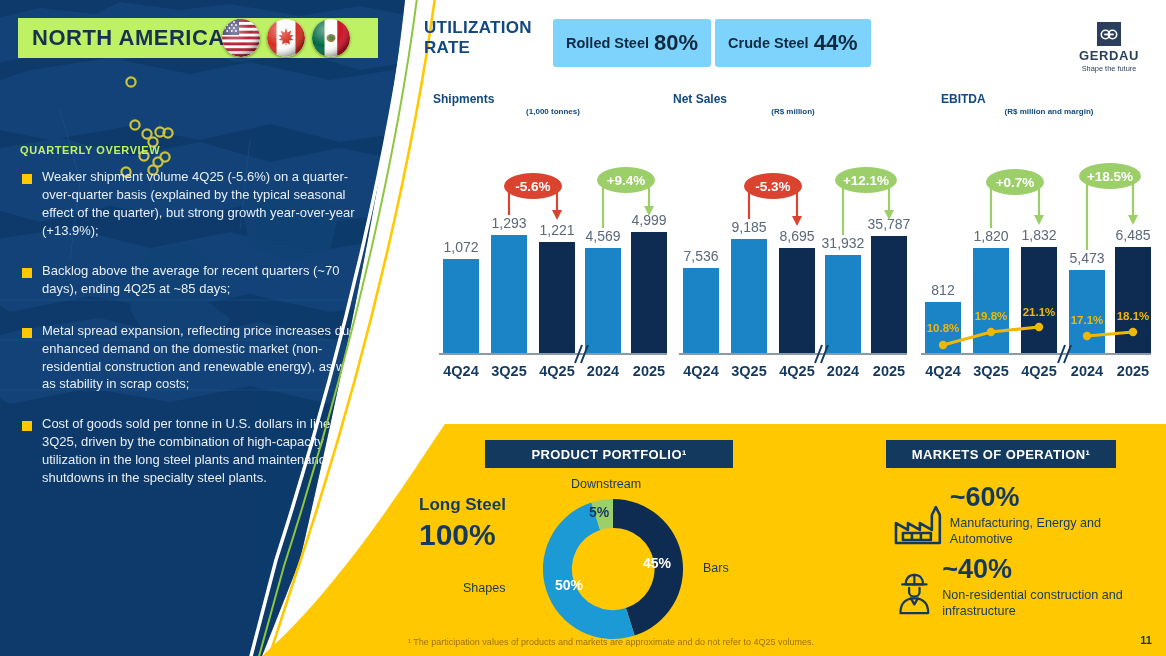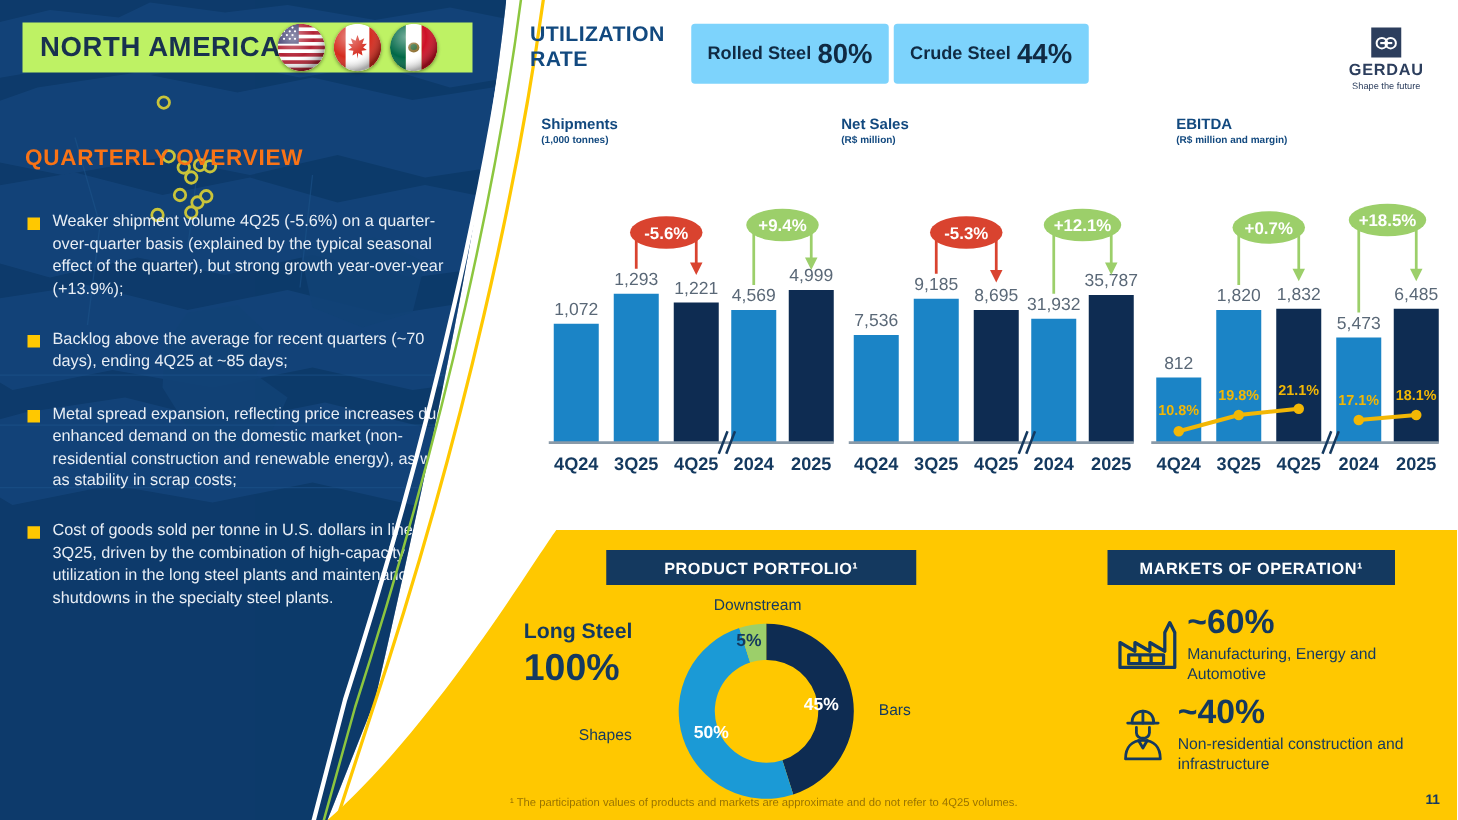--- a/index.html
+++ b/index.html
@@ -27,22 +27,22 @@
   }
   .banner-title {
     font-size:22px; font-weight:bold; letter-spacing:.5px;
     color:#18314f; padding-left:14px; white-space:nowrap;
   }
   .flags { position:absolute; left:222px; top:19px; display:flex; gap:7px; }
   .flag { width:38px; height:38px; border-radius:50%; overflow:hidden;
           box-shadow:0 1px 3px rgba(0,0,0,.45); position:relative; }
 
   .q-title {
-    position:absolute; left:20px; top:116px;
-    color:#f97316; font-size:18px; font-weight:bold; letter-spacing:.6px;
+    position:absolute; left:20px; top:144px;
+    color:#bef264; font-size:11px; font-weight:bold; letter-spacing:.6px;
   }
   .bullets { position:absolute; left:22px; top:168px; width:352px; }
   .bullet { display:flex; gap:10px; margin-bottom:19px; }
   .bullet-sq { width:10px; height:10px; background:#ffc800; flex:0 0 10px; margin-top:6px; }
   .bullet-txt { color:#e8eef5; font-size:13px; line-height:1.38; }
 
   
   .swoosh { position:absolute; top:0; left:0; width:480px; height:656px; pointer-events:none; }
 
   
@@ -60,21 +60,21 @@
 
   .logo { position:absolute; right:14px; top:22px; text-align:center; width:86px; }
   .logo-mark { width:24px; height:24px; background:#2c3e5d; margin:0 auto;
                display:flex; align-items:center; justify-content:center; }
   .logo-word { color:#2c3e5d; font-size:13px; font-weight:bold; letter-spacing:.6px; margin-top:2px; }
   .logo-tag { color:#2c3e5d; font-size:7.4px; margin-top:1px; }
 
   
   .chart { position:absolute; top:92px; height:292px; }
   .chart-title { color:#12497f; font-size:12px; font-weight:bold; }
-  .chart-sub   { color:#12497f; font-size:8px; font-weight:bold; margin-top:1px; }
+  .chart-sub   { color:#12497f; font-size:8px; font-weight:bold; margin-top:1px;text-align:center; }
   .plot { position:absolute; left:0; top:28px; width:100%; height:264px; }
 
   
   .yellow-panel {
     position:absolute; left:0; top:424px; width:1166px; height:232px;
     background:#ffc800;
     clip-path: path("M1166,0 L445,0 C425,28 345,160 262,232 L1166,232 Z");
   }
   .sec-head {
     position:absolute; height:28px; background:#14395f;
@@ -82,21 +82,21 @@
     color:#ffffff; font-size:13px; font-weight:bold; letter-spacing:.4px;
   }
   .long-steel-lbl { position:absolute; left:419px; top:495px; color:#14395f;
                     font-size:17px; font-weight:bold; }
   .long-steel-val { position:absolute; left:419px; top:518px; color:#14395f;
                     font-size:30px; font-weight:bold; }
   .donut-wrap { position:absolute; left:533px; top:489px; width:160px; height:160px; }
   .donut-lbl { position:absolute; color:#14395f; font-size:12.5px; white-space:nowrap; }
   .slice-lbl { position:absolute; font-size:14px; font-weight:bold; }
 
-  .market-row { position:absolute; display:flex; align-items:center; }
+  .market-row { position:absolute; display:flex; align-items:flex-end; }
   .market-pct { color:#14395f; font-size:27px; font-weight:bold; line-height:1; }
   .market-desc { color:#14395f; font-size:12.6px; line-height:1.28; margin-top:4px; }
 
   .footnote { position:absolute; left:408px; top:637px; color:#9a7400; font-size:9px; }
   .pagenum { position:absolute; right:14px; top:634px; color:#14395f; font-size:11px; font-weight:bold; }
 </style>
 </head>
 <body>
 
 <div id="slide">

